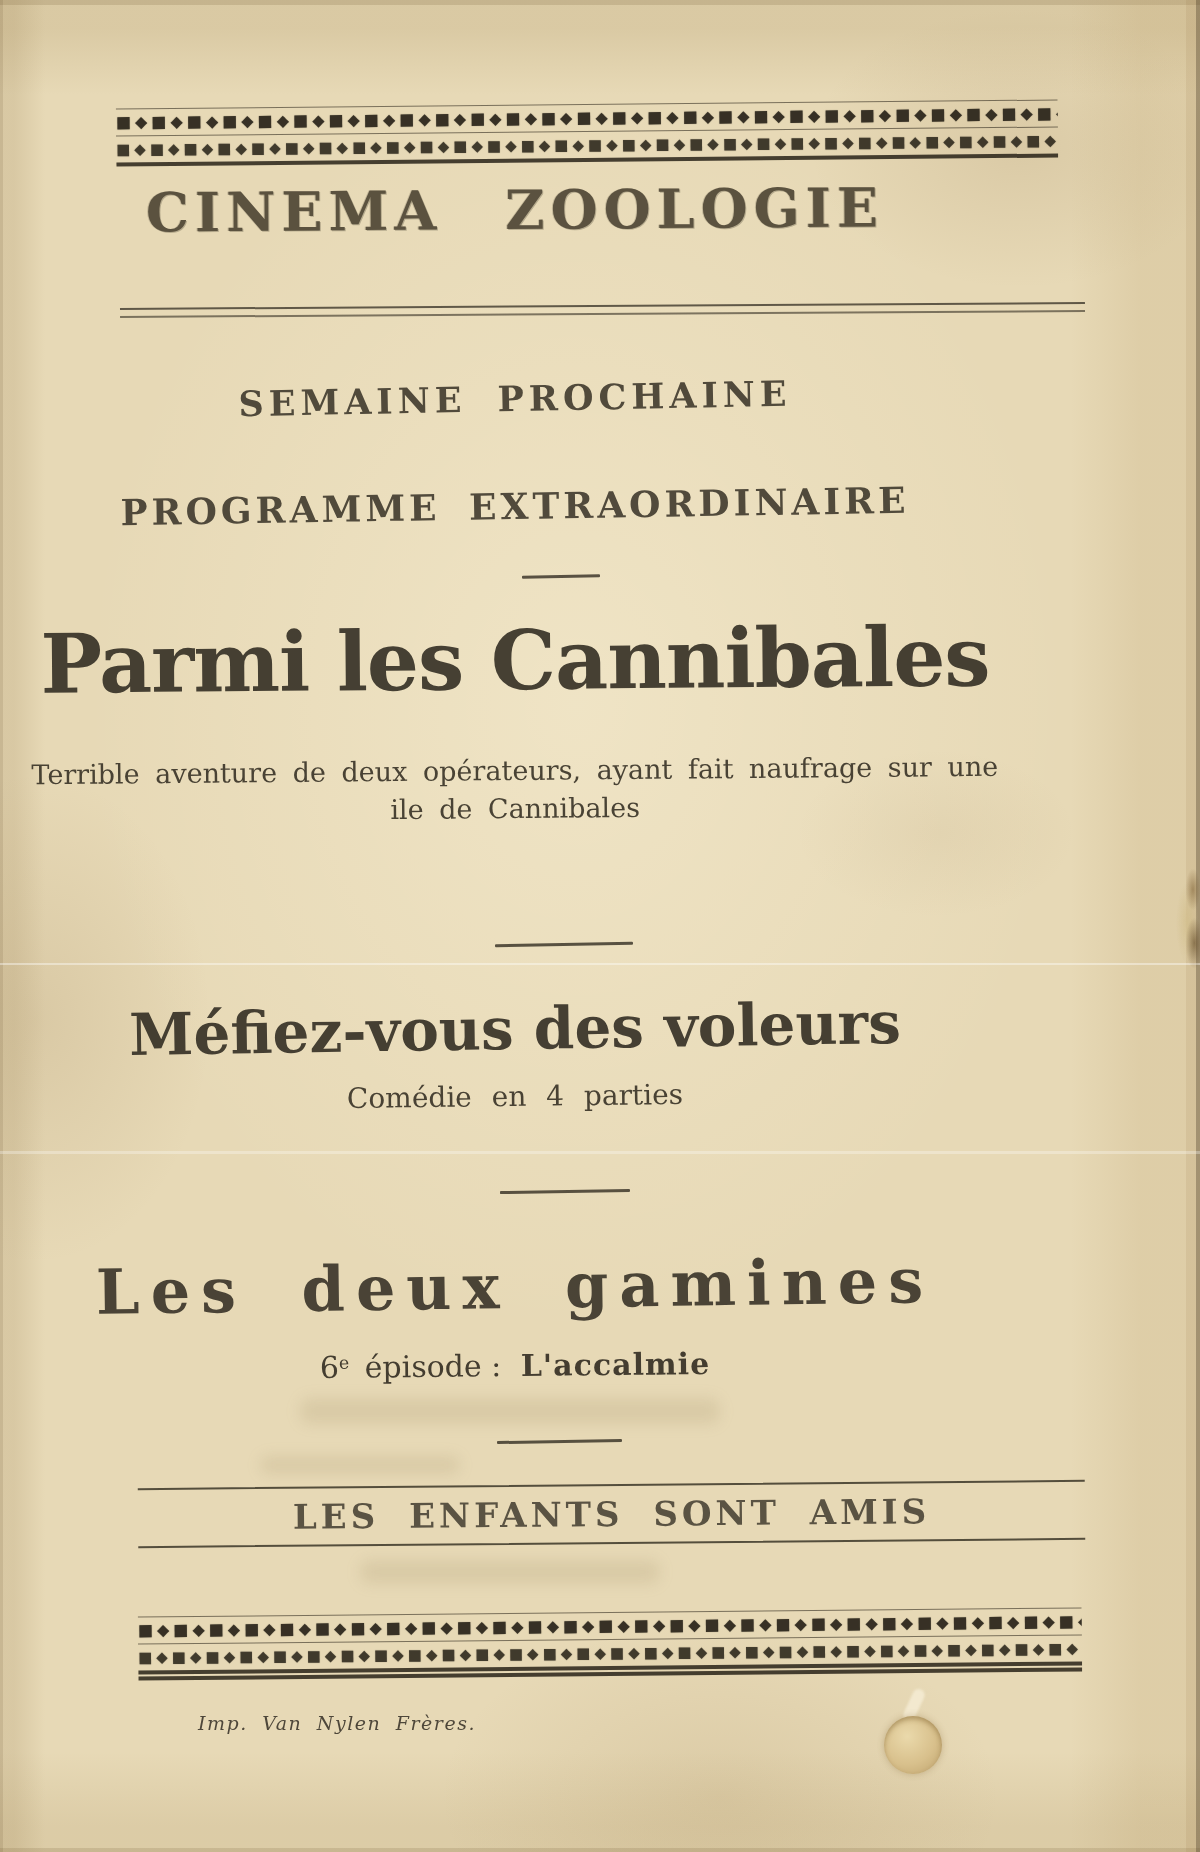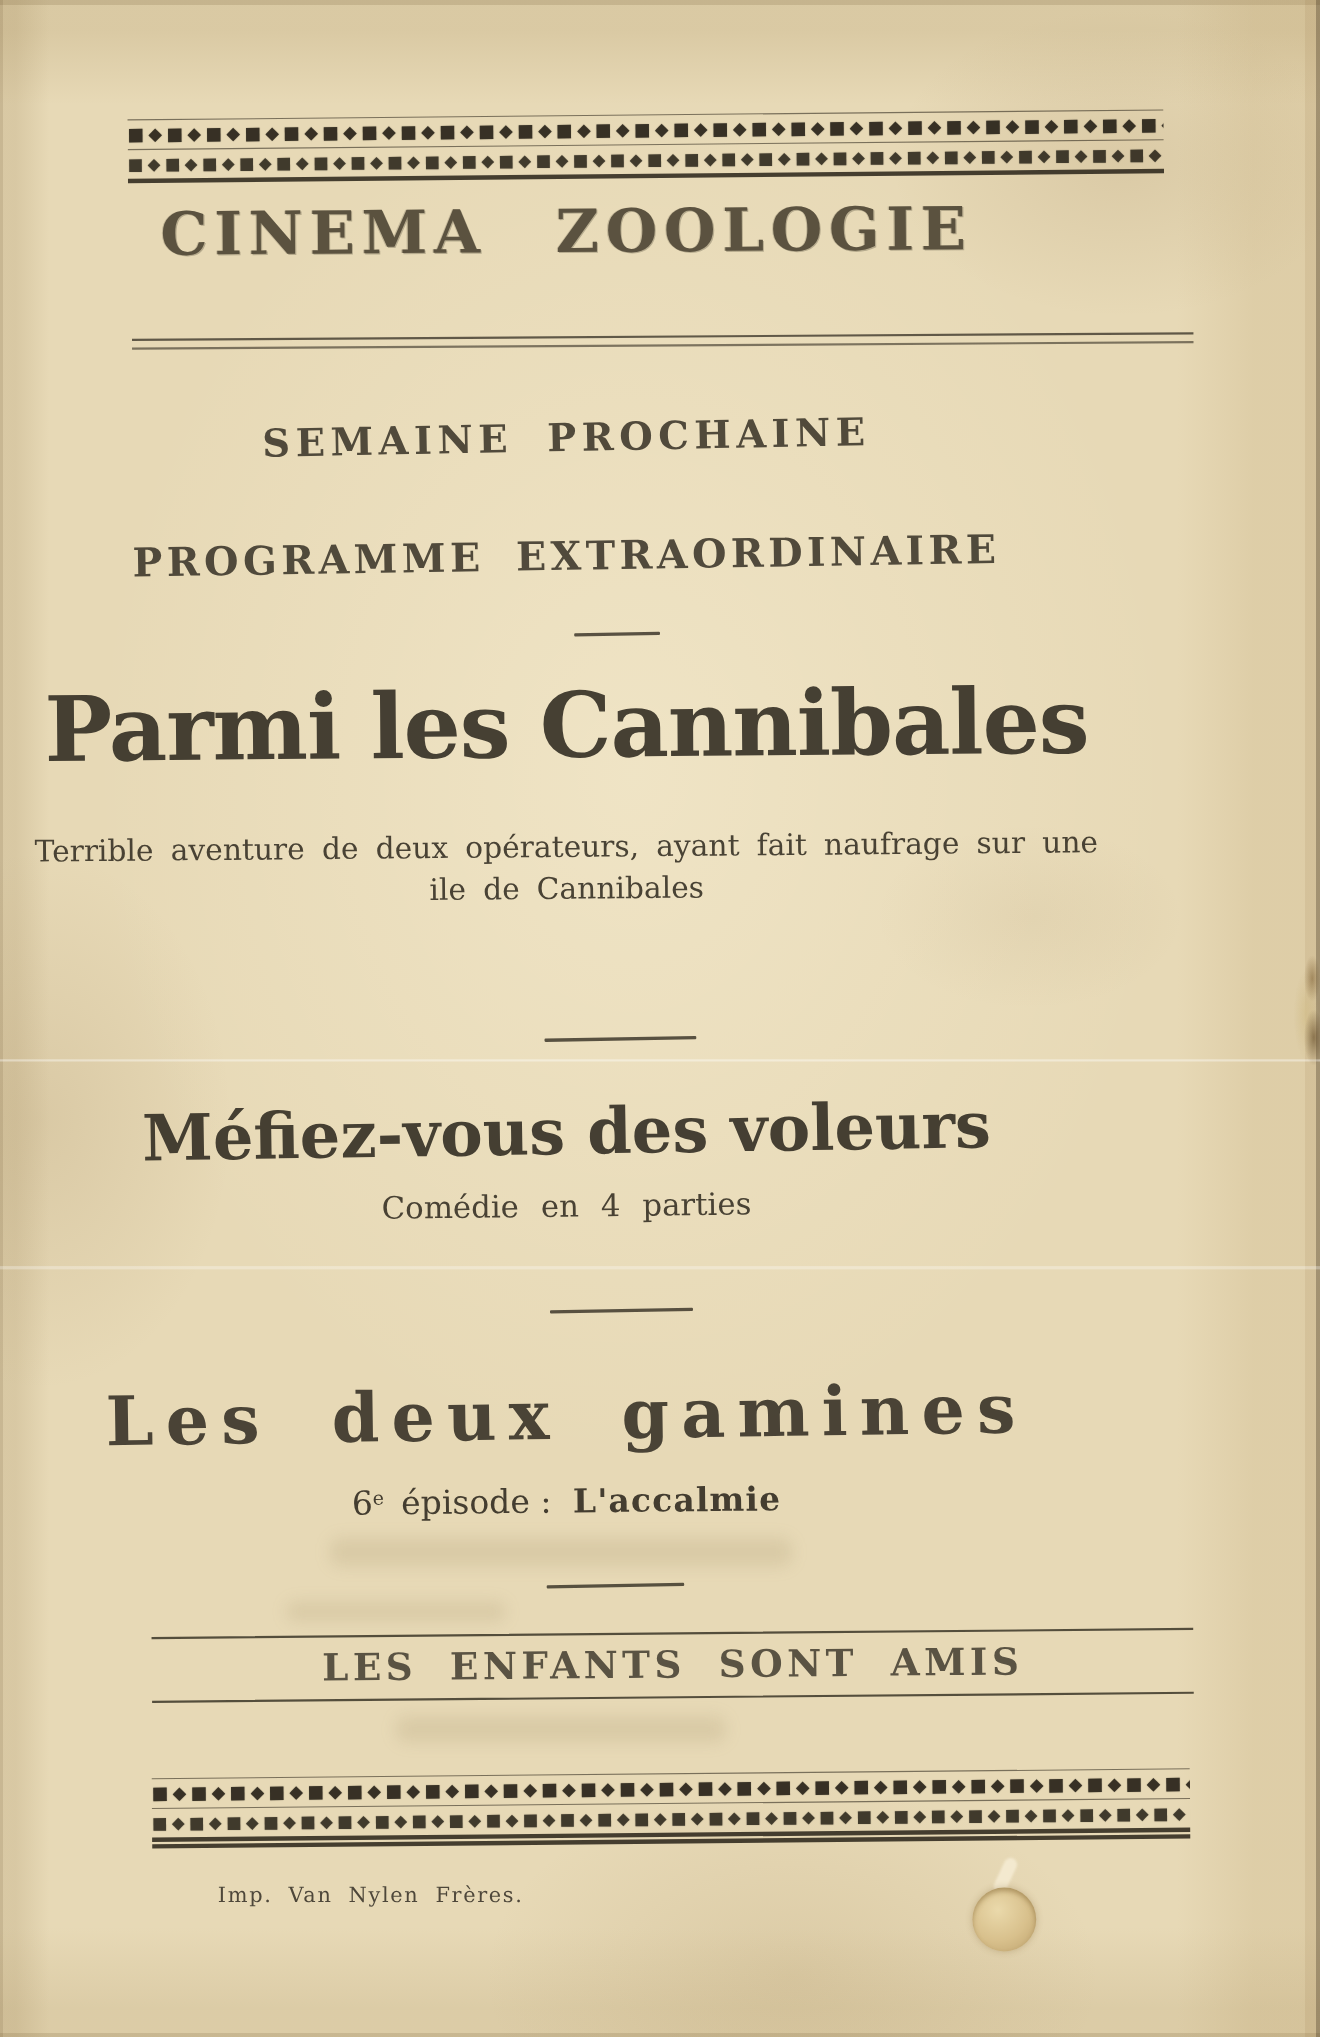--- a/index.html
+++ b/index.html
@@ -104,21 +104,21 @@
     transform:rotate(-0.5deg);
   }
   #banner-text{
     width:100%;text-align:center;line-height:56px;
     font-size:34px;font-weight:bold;letter-spacing:4px;word-spacing:14px;
     color:#3c362a;opacity:.82;white-space:nowrap;
   }
 
   #imprint{
     left:198px;top:1712px;font-size:19px;letter-spacing:1.5px;word-spacing:7px;
-    color:#3a342a;opacity:.88;
+    color:#3a342a;opacity:.88;font-style:italic;
   }
 
   
   .crease{left:0;width:1200px;height:2px;background:rgba(255,255,255,.4);filter:blur(.6px);}
   #crease-1{top:963px;}
   #crease-2{top:1151px;height:3px;background:rgba(255,255,255,.3);}
   #stain{
     left:884px;top:1716px;width:58px;height:58px;border-radius:50%;
     background:radial-gradient(circle at 40% 35%, #ead9ab, #d8c08c 55%, #c3a873 90%);
     box-shadow:inset 0 3px 5px rgba(120,90,40,.45), 0 0 7px rgba(120,90,40,.3);

